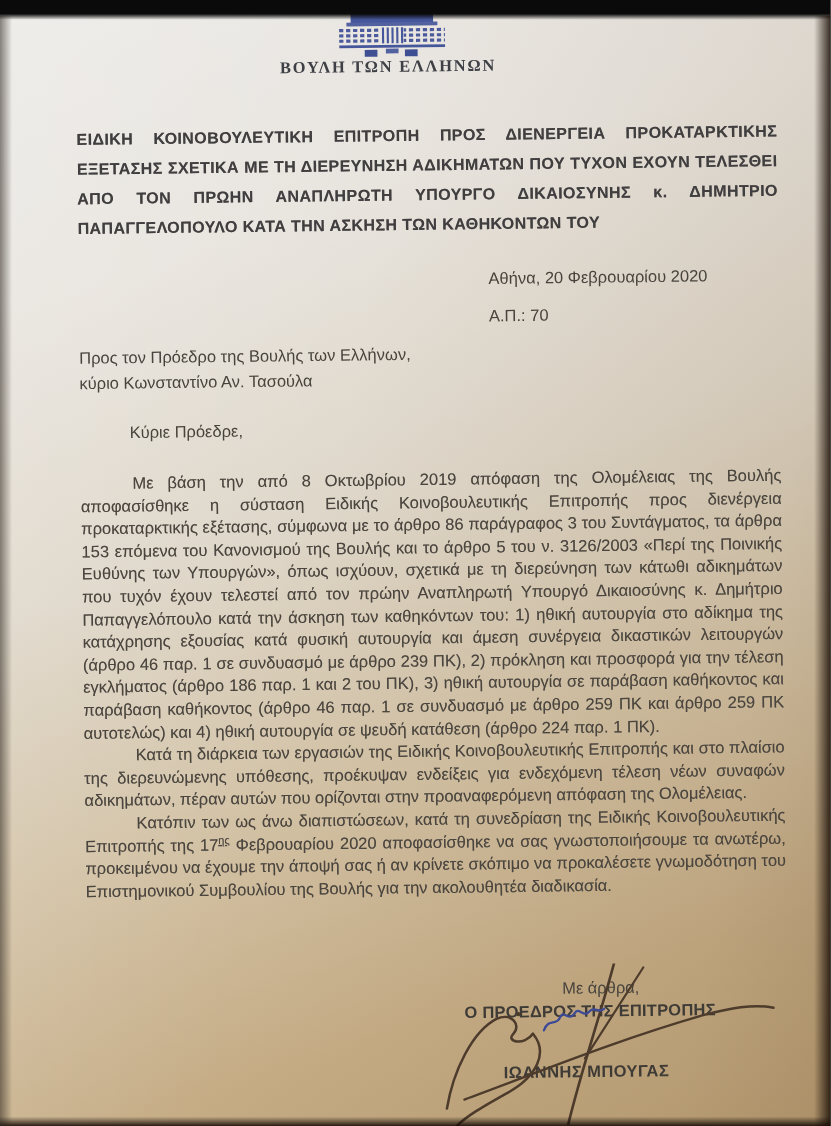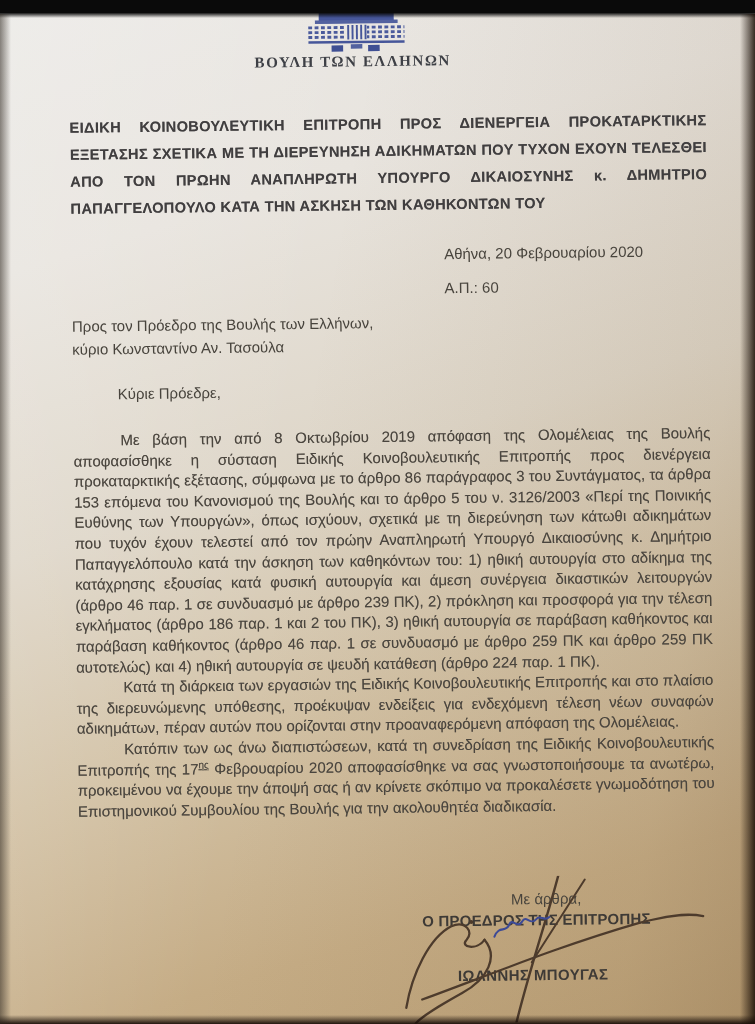--- a/index.html
+++ b/index.html
@@ -100,21 +100,21 @@
       <rect x="2" y="40.5" width="100" height="2.6" fill="#46569a"></rect>
       <rect x="26" y="45" width="12" height="6.5" fill="#3f4f93"></rect>
       <rect x="64" y="45" width="12" height="6.5" fill="#3f4f93"></rect>
       <rect x="46" y="44" width="12" height="4.6" fill="#52619f"></rect>
     </svg>
     <div class="abs institution">ΒΟΥΛΗ ΤΩΝ ΕΛΛΗΝΩΝ</div>
 
     <div class="abs title">ΕΙΔΙΚΗ ΚΟΙΝΟΒΟΥΛΕΥΤΙΚΗ ΕΠΙΤΡΟΠΗ ΠΡΟΣ ΔΙΕΝΕΡΓΕΙΑ ΠΡΟΚΑΤΑΡΚΤΙΚΗΣ ΕΞΕΤΑΣΗΣ ΣΧΕΤΙΚΑ ΜΕ ΤΗ ΔΙΕΡΕΥΝΗΣΗ ΑΔΙΚΗΜΑΤΩΝ ΠΟΥ ΤΥΧΟΝ ΕΧΟΥΝ ΤΕΛΕΣΘΕΙ ΑΠΟ ΤΟΝ ΠΡΩΗΝ ΑΝΑΠΛΗΡΩΤΗ ΥΠΟΥΡΓΟ ΔΙΚΑΙΟΣΥΝΗΣ κ. ΔΗΜΗΤΡΙΟ ΠΑΠΑΓΓΕΛΟΠΟΥΛΟ ΚΑΤΑ ΤΗΝ ΑΣΚΗΣΗ ΤΩΝ ΚΑΘΗΚΟΝΤΩΝ ΤΟΥ</div>
 
     <div class="abs dateline">Αθήνα, 20 Φεβρουαρίου 2020</div>
-    <div class="abs protocol">Α.Π.: 60</div>
+    <div class="abs protocol">Α.Π.: 70</div>
 
     <div class="abs recipient">
       <div>Προς τον Πρόεδρο της Βουλής των Ελλήνων,</div>
       <div>κύριο Κωνσταντίνο Αν. Τασούλα</div>
     </div>
 
     <div class="abs salutation">Κύριε Πρόεδρε,</div>
 
     <div class="abs body">
       <p>Με βάση την από 8 Οκτωβρίου 2019 απόφαση της Ολομέλειας της Βουλής αποφασίσθηκε η σύσταση Ειδικής Κοινοβουλευτικής Επιτροπής προς διενέργεια προκαταρκτικής εξέτασης, σύμφωνα με το άρθρο 86 παράγραφος 3 του Συντάγματος, τα άρθρα 153 επόμενα του Κανονισμού της Βουλής και το άρθρο 5 του ν. 3126/2003 «Περί της Ποινικής Ευθύνης των Υπουργών», όπως ισχύουν, σχετικά με τη διερεύνηση των κάτωθι αδικημάτων που τυχόν έχουν τελεστεί από τον πρώην Αναπληρωτή Υπουργό Δικαιοσύνης κ. Δημήτριο Παπαγγελόπουλο κατά την άσκηση των καθηκόντων του: 1) ηθική αυτουργία στο αδίκημα της κατάχρησης εξουσίας κατά φυσική αυτουργία και άμεση συνέργεια δικαστικών λειτουργών (άρθρο 46 παρ. 1 σε συνδυασμό με άρθρο 239 ΠΚ), 2) πρόκληση και προσφορά για την τέλεση εγκλήματος (άρθρο 186 παρ. 1 και 2 του ΠΚ), 3) ηθική αυτουργία σε παράβαση καθήκοντος και παράβαση καθήκοντος (άρθρο 46 παρ. 1 σε συνδυασμό με άρθρο 259 ΠΚ και άρθρο 259 ΠΚ αυτοτελώς) και 4) ηθική αυτουργία σε ψευδή κατάθεση (άρθρο 224 παρ. 1 ΠΚ).</p>

